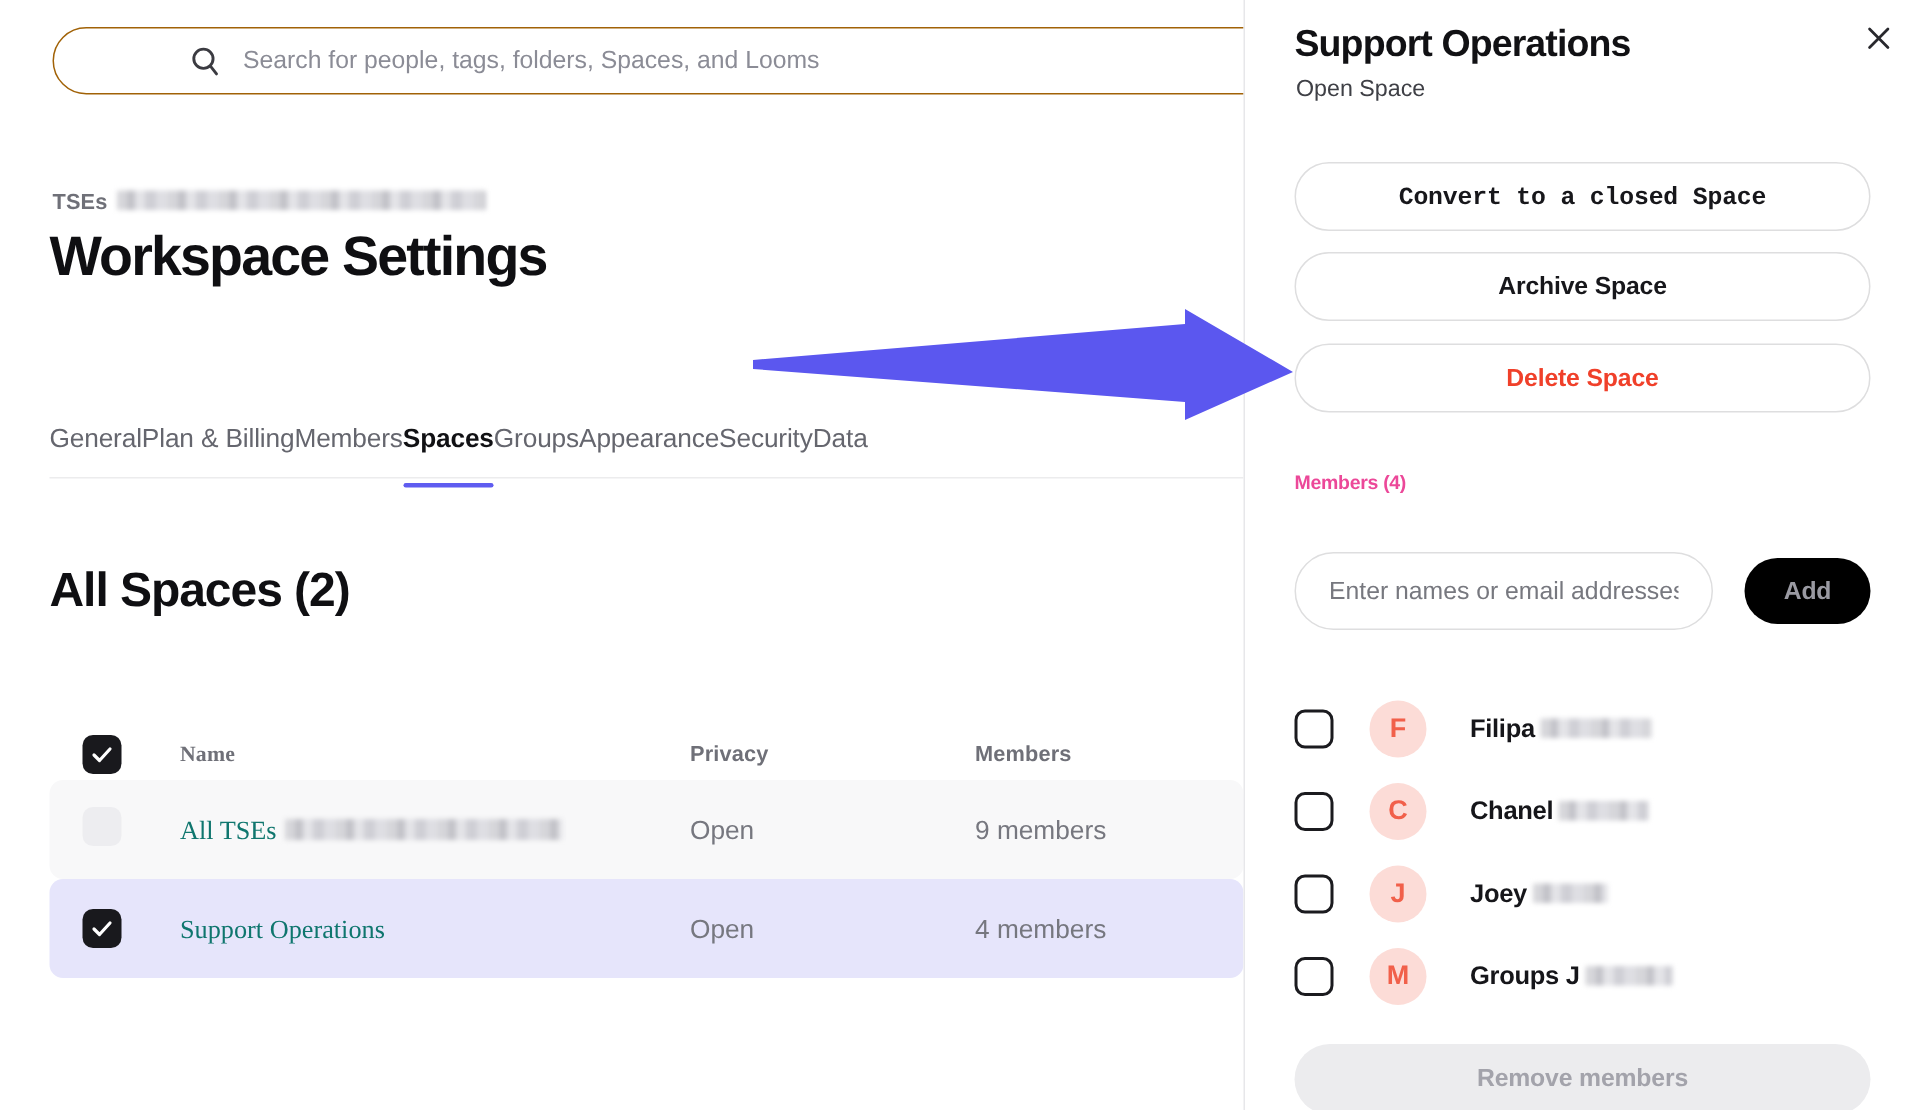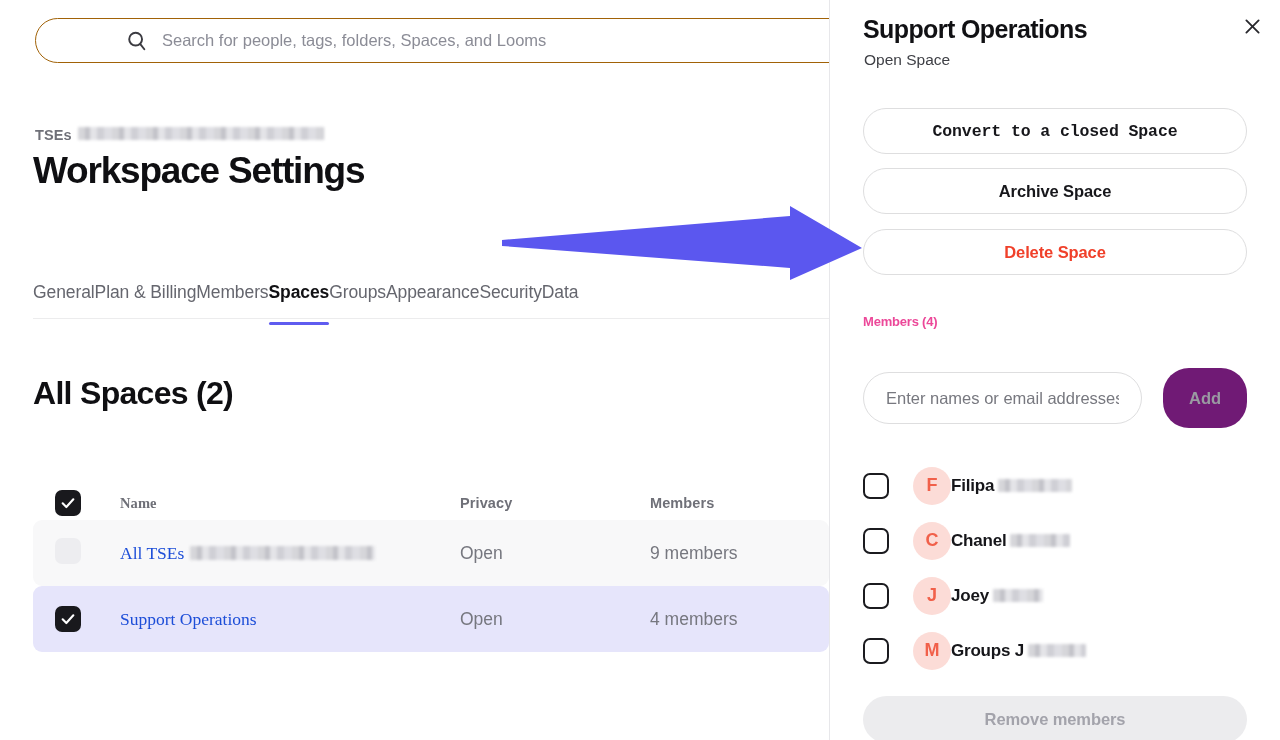--- a/index.html
+++ b/index.html
@@ -105,21 +105,21 @@
   .trow.selected { background: #e6e5fb; }
   .col-check { width: 65px; flex: 0 0 65px; }
   .col-name  { width: 340px; flex: 0 0 340px; font-family: Liberation Serif, serif; }
   .col-priv  { width: 190px; flex: 0 0 190px; }
   .col-memb  { width: 180px; flex: 0 0 180px; }
   .th {
     font-size: 14.5px; font-weight: bold; color: #6f7078;
     letter-spacing: .1px;
   }
   .td-name {
-    font-size: 17.5px; color: #1d4ed8;
+    font-size: 17.5px; color: #0f766e;
     display: flex; align-items: center; gap: 6px;
   }
   .td-grey { font-size: 17.5px; color: #76777f; }
 
   .cbox {
     width: 26px; height: 26px; border-radius: 7px;
     display: inline-flex; align-items: center; justify-content: center;
     cursor: pointer;
   }
   .cbox.on  { background: #19191d; }
@@ -181,22 +181,22 @@
   .member-input {
     width: 279px; height: 52px;
     border: 1px solid #dededf; border-radius: 26px;
     background: #fff; padding: 0 22px;
     font-family: "Liberation Sans", sans-serif;
     font-size: 16.5px; color: #111;
     outline: none;
   }
   .member-input::placeholder { color: #77787f; }
   .add-btn {
-    width: 84px; height: 60px; border: 0; border-radius: 26px;
-    background: #701a75; color: #9a9aa2;
+    width: 84px; height: 44px; border: 0; border-radius: 26px;
+    background: #000000; color: #9a9aa2;
     font-family: "Liberation Sans", sans-serif;
     font-size: 16.5px; font-weight: bold; cursor: default;
     letter-spacing: -.1px;
   }
 
   .member-list { position: absolute; left: 33px; top: 458px; width: 400px; }
   .member-row {
     display: flex; align-items: center;
     height: 55px; gap: 0;
   }
@@ -206,21 +206,21 @@
     flex: 0 0 26px; cursor: pointer;
   }
   .avatar {
     width: 38px; height: 38px; border-radius: 50%;
     background: #fcdcd7; color: #f1604a;
     display: flex; align-items: center; justify-content: center;
     font-size: 18px; font-weight: bold;
     margin-left: 24px; flex: 0 0 38px;
   }
   .member-name {
-    font-size: 17px; font-weight: bold;
+    margin-left: 29px; font-size: 17px; font-weight: bold;
     color: #16161a; display: flex; align-items: center; gap: 4px;
     letter-spacing: -.2px;
   }
   .remove-btn {
     position: absolute; left: 33px; top: 696px;
     width: 384px; height: 47px; border: 0; border-radius: 24px;
     background: #ececee; color: #a3a3ab;
     font-family: "Liberation Sans", sans-serif;
     font-size: 16.5px; font-weight: bold; cursor: default;
     letter-spacing: -.1px;

